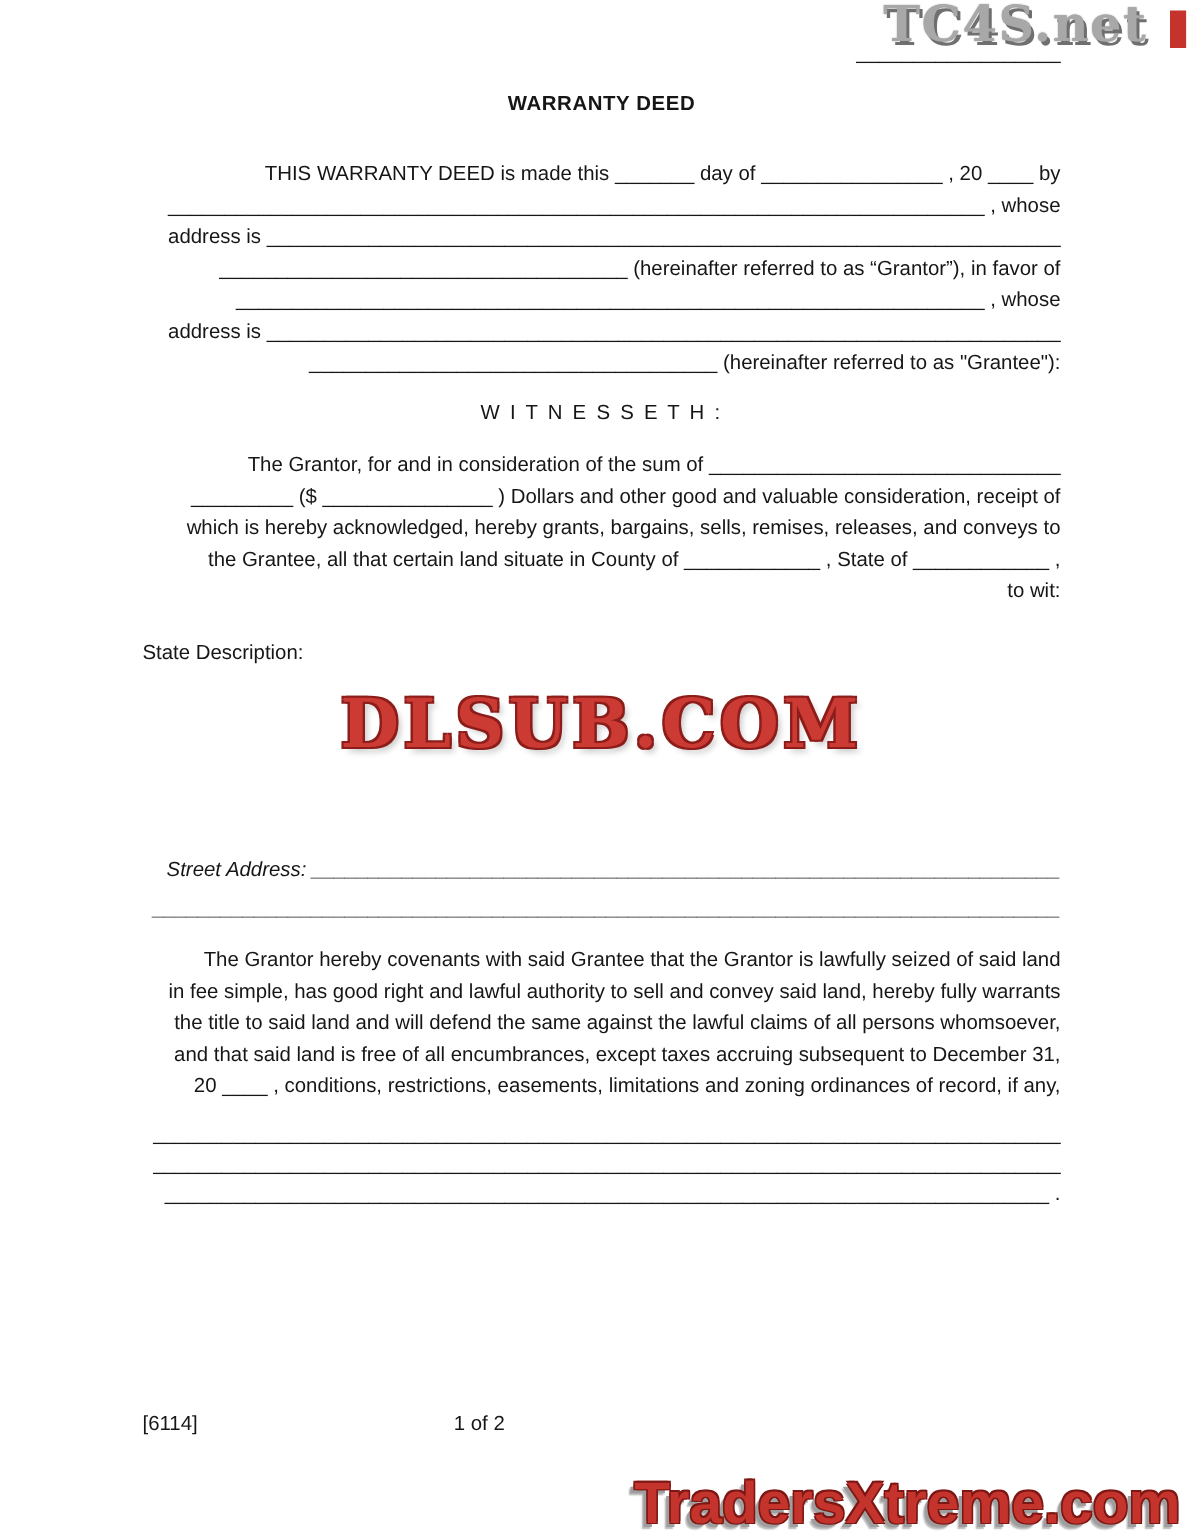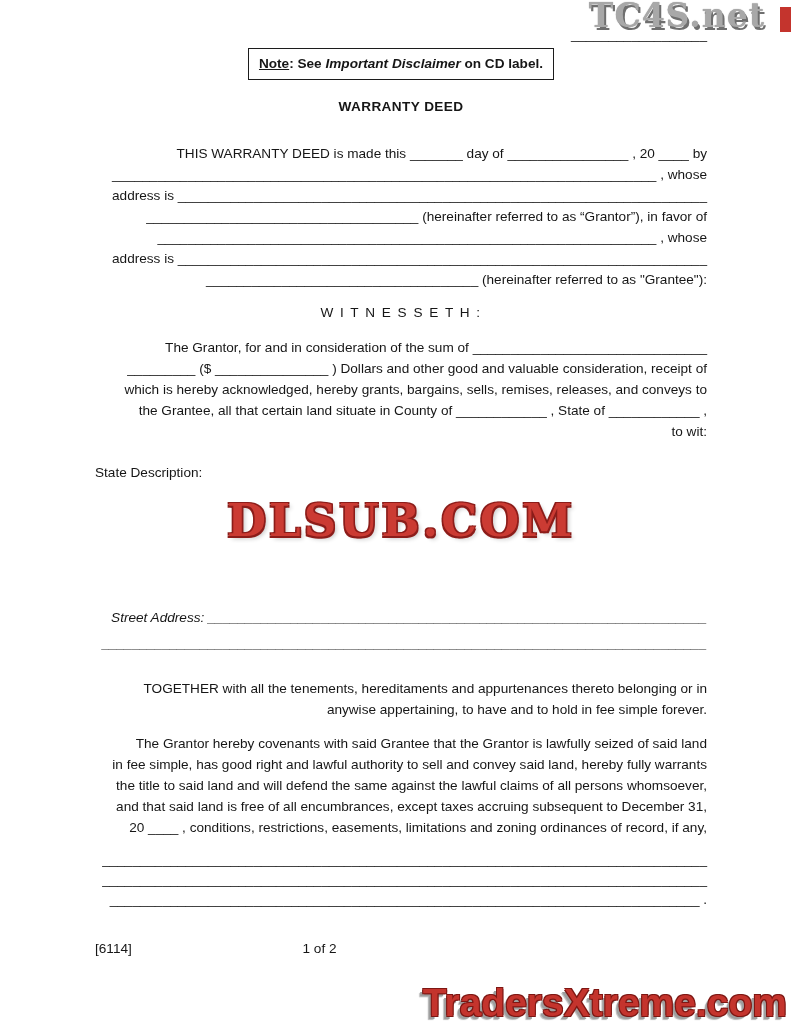--- a/index.html
+++ b/index.html
@@ -68,21 +68,20 @@
 
 <div class="page">
 
   <div class="tc4s">TC4S.net</div>
   <div class="red-sliver"></div>
 
   <div class="content">
 
     <div class="pre-note-line line">__________________</div>
 
-    <div class="note-box"><span class="u">Note</span><span>: See </span><span class="i">Important Disclaimer</span><span> on CD label.</span></div>
 
     <div class="title">WARRANTY DEED</div>
 
     <div class="opening">
       <div class="line indent">THIS WARRANTY DEED is made this _______ day of ________________ , 20 ____  by</div>
       <div class="line">________________________________________________________________________ , whose</div>
       <div class="line">address is ______________________________________________________________________</div>
       <div class="line">____________________________________ (hereinafter referred to as “Grantor”), in favor of</div>
       <div class="line">__________________________________________________________________ , whose</div>
       <div class="line">address is ______________________________________________________________________</div>
@@ -101,24 +100,20 @@
 
     <div class="legal-label">State Description:</div>
 
     <div class="dlsub">DLSUB.COM</div>
 
     <div class="street">
       <div class="line">Street Address: __________________________________________________________________</div>
       <div class="line">________________________________________________________________________________</div>
     </div>
 
-    <div class="together">
-      <div class="line indent">TOGETHER with all the tenements, hereditaments and appurtenances thereto belonging or in</div>
-      <div class="line">anywise appertaining, to have and to hold in fee simple forever.</div>
-    </div>
 
     <div class="covenant">
       <div class="line indent">The Grantor hereby covenants with said Grantee that the Grantor is lawfully seized of said land</div>
       <div class="line">in fee simple, has good right and lawful authority to sell and convey said land, hereby fully warrants</div>
       <div class="line">the title to said land and will defend the same against the lawful claims of all persons whomsoever,</div>
       <div class="line">and that said land is free of all encumbrances, except taxes accruing subsequent to December 31,</div>
       <div class="line">20 ____ , conditions, restrictions, easements, limitations and zoning ordinances of record, if any,</div>
     </div>
 
     <div class="blanks">

